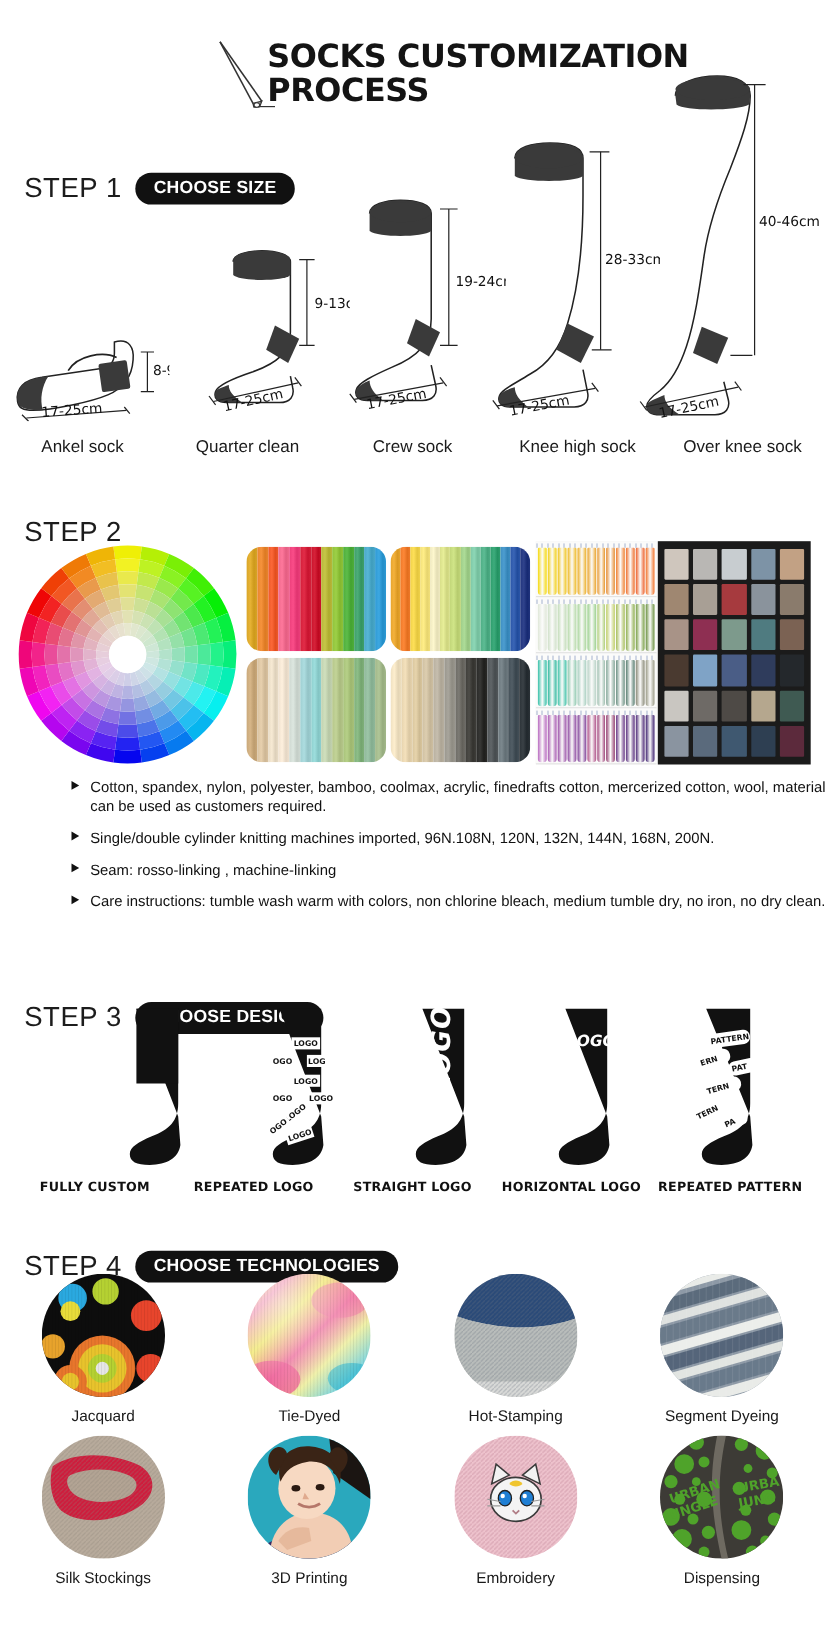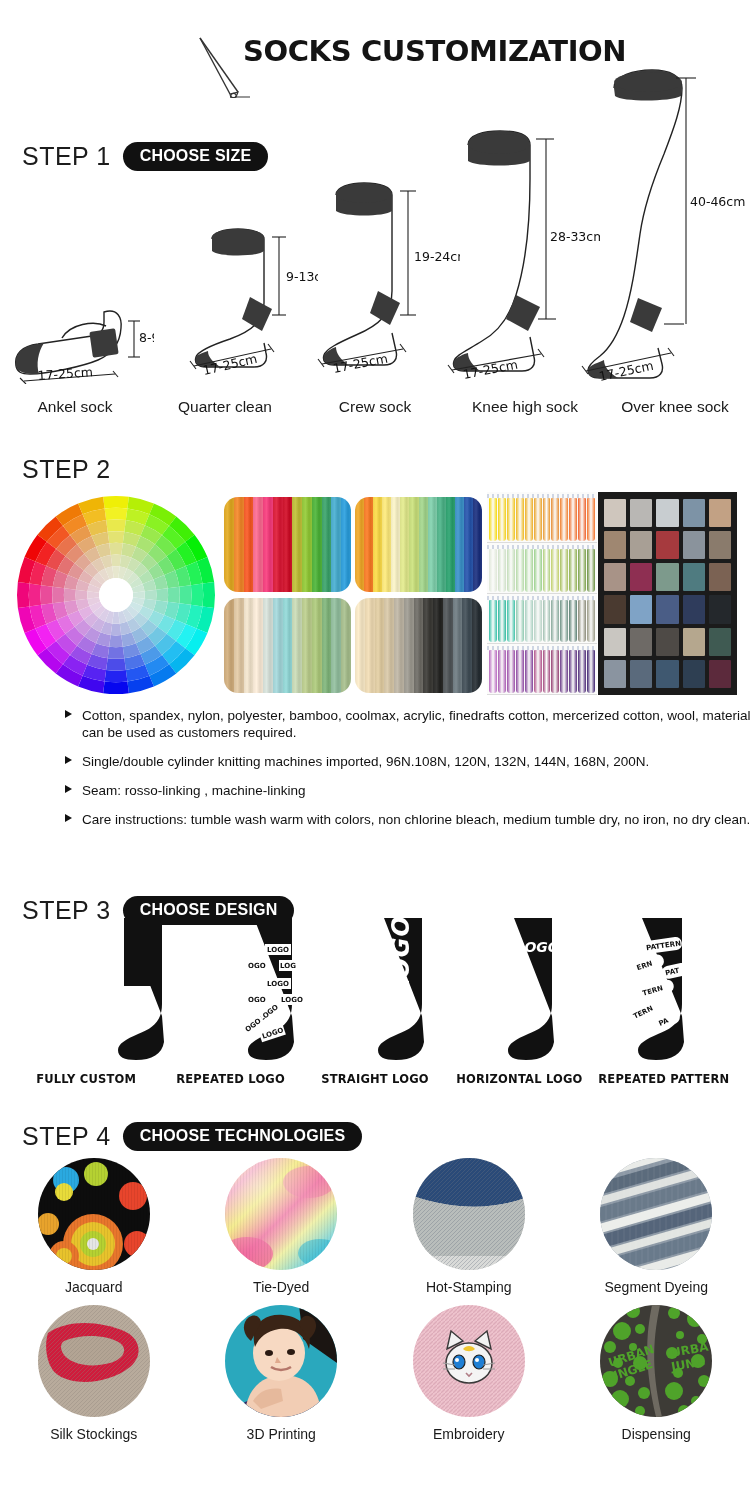--- a/index.html
+++ b/index.html
@@ -16,21 +16,21 @@
   .title-block { position: absolute; left: 0; top: 14px; width: 750px; height: 78px; }
   .needle { position: absolute; left: 198px; top: 22px; }
   .title-text {
     position: absolute; left: 243px; top: 22px; width: 420px;
     font-family: "DejaVu Sans", sans-serif;
     font-weight: 700; font-size: 29px; line-height: 31px;
     letter-spacing: -0.4px; color: #141414;
   }
 
   
-  .step-head { position: absolute; display: flex; align-items: center; gap: 12px; }
+  .step-head { position: absolute; display: flex; align-items: center; gap: 12px; margin-top: 15px; }
   .step-num { font-size: 25px; font-weight: 400; color: #1c1c1c; letter-spacing: 0.5px; }
   .step-pill {
     background: #111; color: #fff; border-radius: 999px;
     padding: 5px 17px 6px 17px; font-size: 16px; font-weight: 700;
     letter-spacing: 0.2px; white-space: nowrap;
     font-family: "Liberation Sans", sans-serif;
   }
 
   
   .sock-row { position: absolute; left: 0; top: 78px; width: 750px; height: 320px; }
@@ -84,20 +84,21 @@
   <div class="title-block">
     <svg class="needle" width="52" height="62" viewBox="0 0 52 62">
       <path d="M2 2 L40 56" stroke="#333" stroke-width="1.4" fill="none"></path>
       <path d="M2 2 L32 58" stroke="#333" stroke-width="1.4" fill="none"></path>
       <path d="M32 58 L40 56 L38 61 L33 62 Z" fill="#e9e9e9" stroke="#333" stroke-width="1.2"></path>
       <ellipse cx="35.5" cy="59.5" rx="2.6" ry="2.1" fill="#fff" stroke="#333" stroke-width="1.1"></ellipse>
       <path d="M37 61 L120 61" stroke="#333" stroke-width="1.1" fill="none"></path>
     </svg>
     <div class="title-text">
       <div>SOCKS CUSTOMIZATION</div>
+      <div>PROCESS</div>
     </div>
   </div>
 
   <div class="step-head" style="left:22px; top:142px;">
     <span class="step-num">STEP 1</span>
     <span class="step-pill">CHOOSE SIZE</span>
   </div>
 
   <div class="sock-row">
 

